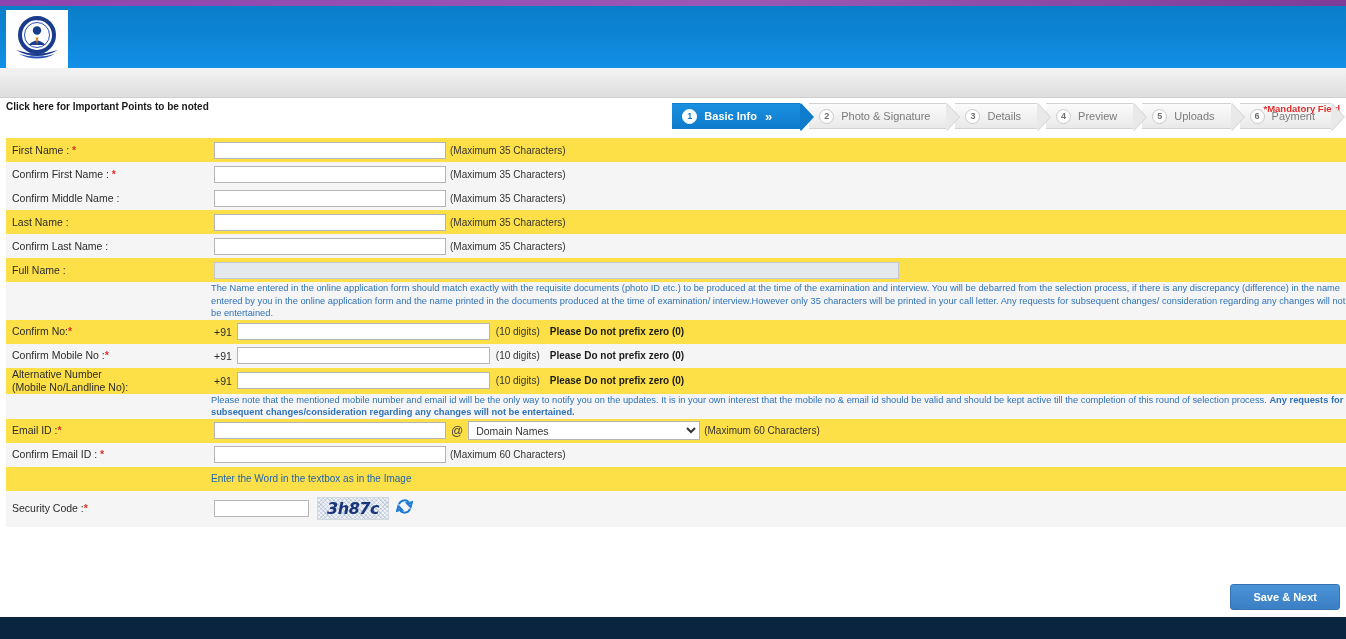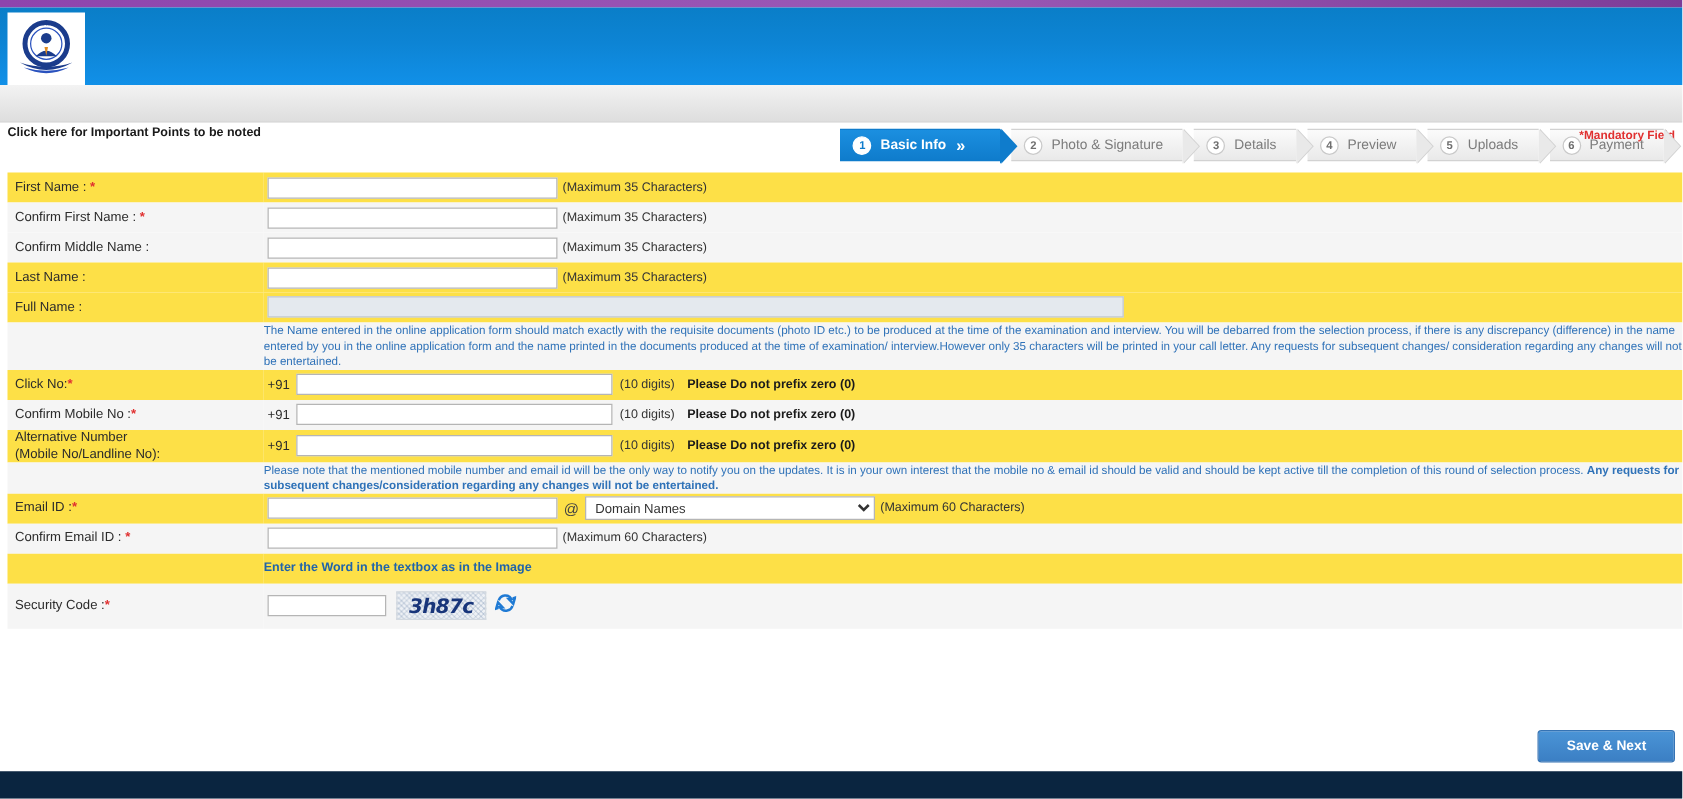--- a/index.html
+++ b/index.html
@@ -124,21 +124,21 @@
   .hint { font-size: 10px; color:#333; padding-left:4px; white-space:nowrap;text-align:right; }
   .prefix { font-size: 10.5px; color:#2b2b2b; padding-right:5px; }
   .digits { font-size: 10px; color:#333; padding: 0 10px 0 6px; }
   .bold-note { font-size: 10px; font-weight: bold; color:#1a1a1a; }
   .notice {
     font-size: 9.3px; color:#2f72b8; line-height: 12.5px;
     padding: 3px 8px 3px 6px; text-align: left;
   }
   .notice .bold { font-weight: bold; }
   .subhead {
-    font-size: 10px; font-weight: bold; color:#1f63ab;
+    font-size: 10px; font-weight: normal; color:#1f63ab;
     padding-left: 4px;
   }
   .atsign { font-size: 12px; color:#444; padding: 0 5px; }
   .domain-sel {
     width: 232px; height: 19px;
     font-size: 10.5px; color:#333;
     border: 1px solid #b5b5b5; background: #fff;
     font-family: "Liberation Sans", sans-serif;
     padding-left: 3px;
   }
@@ -275,35 +275,44 @@
     <tr class="odd">
       <td class="lbl">Last Name :</td>
       <td class="fld">
         <div class="row-flex">
           <input class="txt" type="text" value="" style="">
           <span class="hint">(Maximum 35 Characters)</span>
         </div>
       </td>
     </tr>
 
+    <tr class="even">
+      <td class="lbl">Confirm Last Name :</td>
+      <td class="fld">
+        <div class="row-flex">
+          <input class="txt" type="text" value="" style="">
+          <span class="hint">(Maximum 35 Characters)</span>
+        </div>
+      </td>
+    </tr>
 
     <tr class="odd">
       <td class="lbl">Full Name :</td>
       <td class="fld">
         <input class="txt full" type="text" disabled="" value="" style="">
       </td>
     </tr>
 
     <tr class="even">
       <td></td>
       <td class="notice">The Name entered in the online application form should match exactly with the requisite documents (photo ID etc.) to be produced at the time of the examination and interview. You will be debarred from the selection process, if there is any discrepancy (difference) in the name entered by you in the online application form and the name printed in the documents produced at the time of examination/ interview.However only 35 characters will be printed in your call letter. Any requests for subsequent changes/ consideration regarding any changes will not be entertained.</td>
     </tr>
 
     <tr class="odd">
-      <td class="lbl"><span>Click No:</span><span class="req">*</span></td>
+      <td class="lbl"><span>Confirm No:</span><span class="req">*</span></td>
       <td class="fld">
         <div class="row-flex">
           <span class="prefix">+91</span>
           <input class="txt mobile" type="text" value="" style="">
           <span class="digits">(10 digits)</span>
           <span class="bold-note">Please Do not prefix zero (0)</span>
         </div>
       </td>
     </tr>
 

